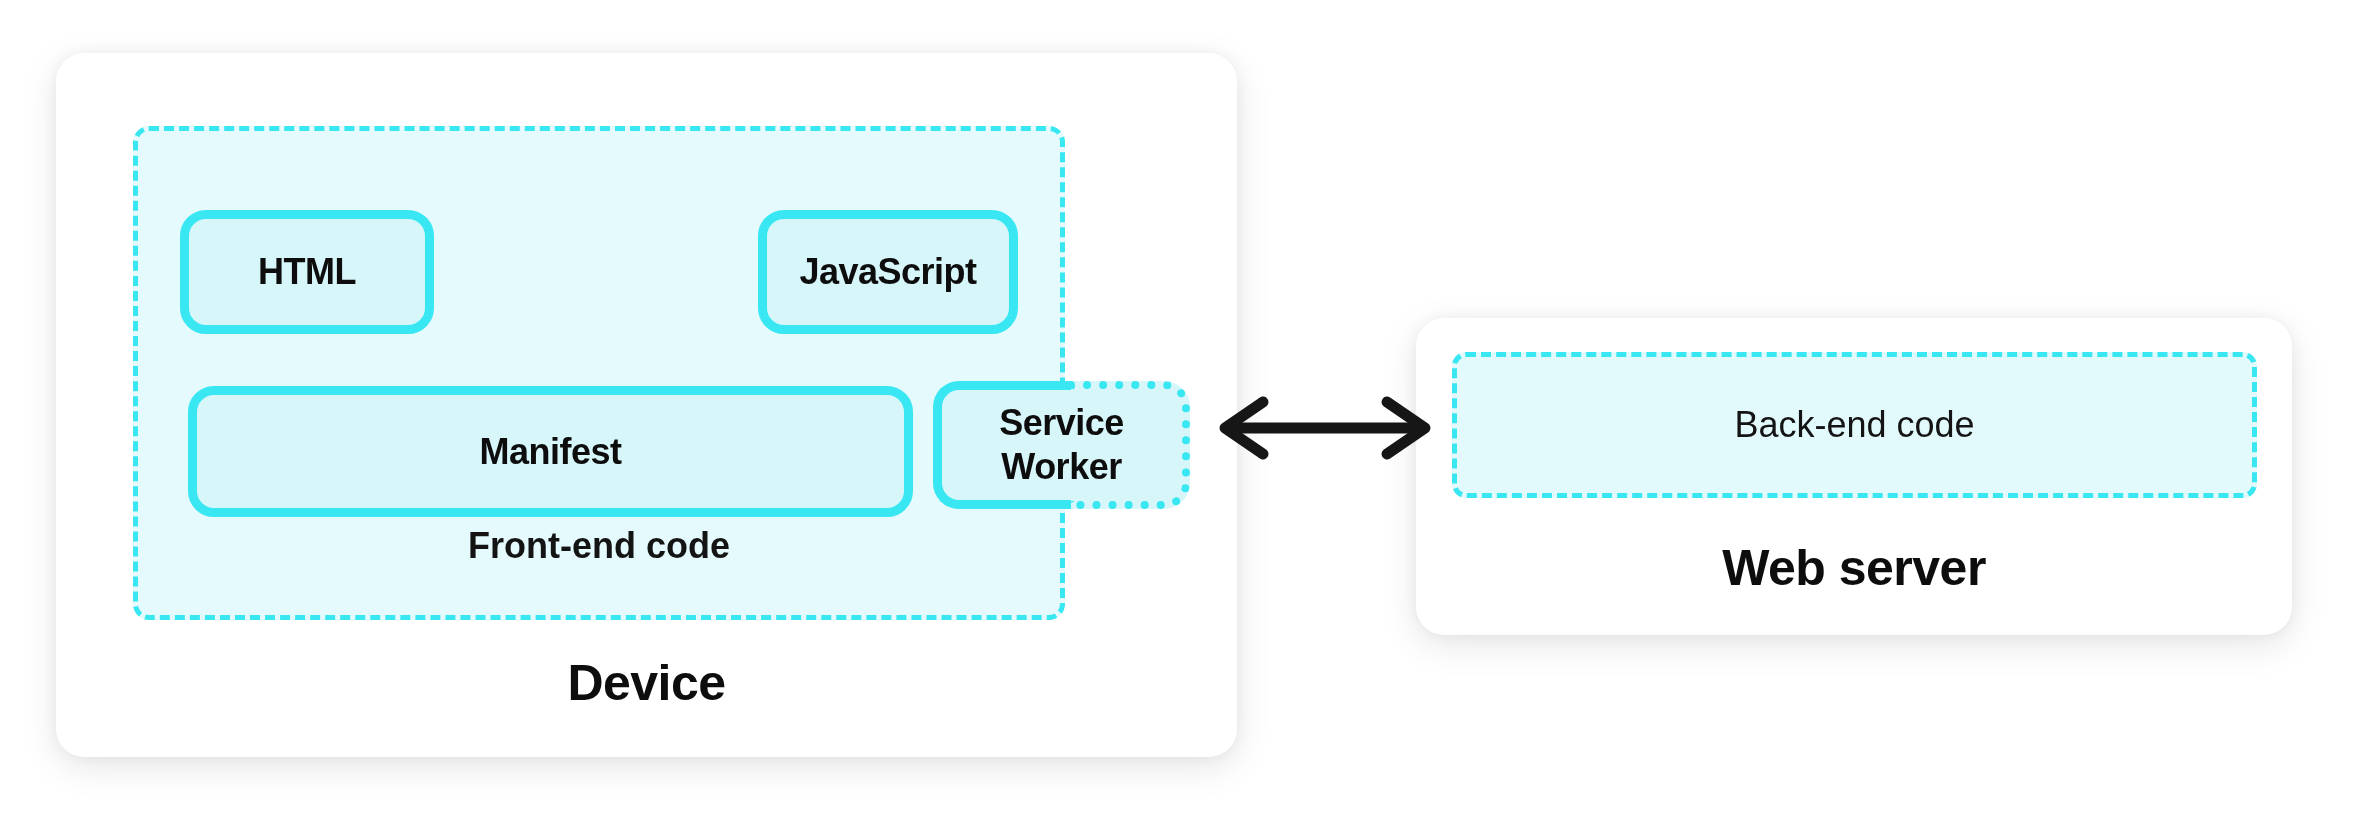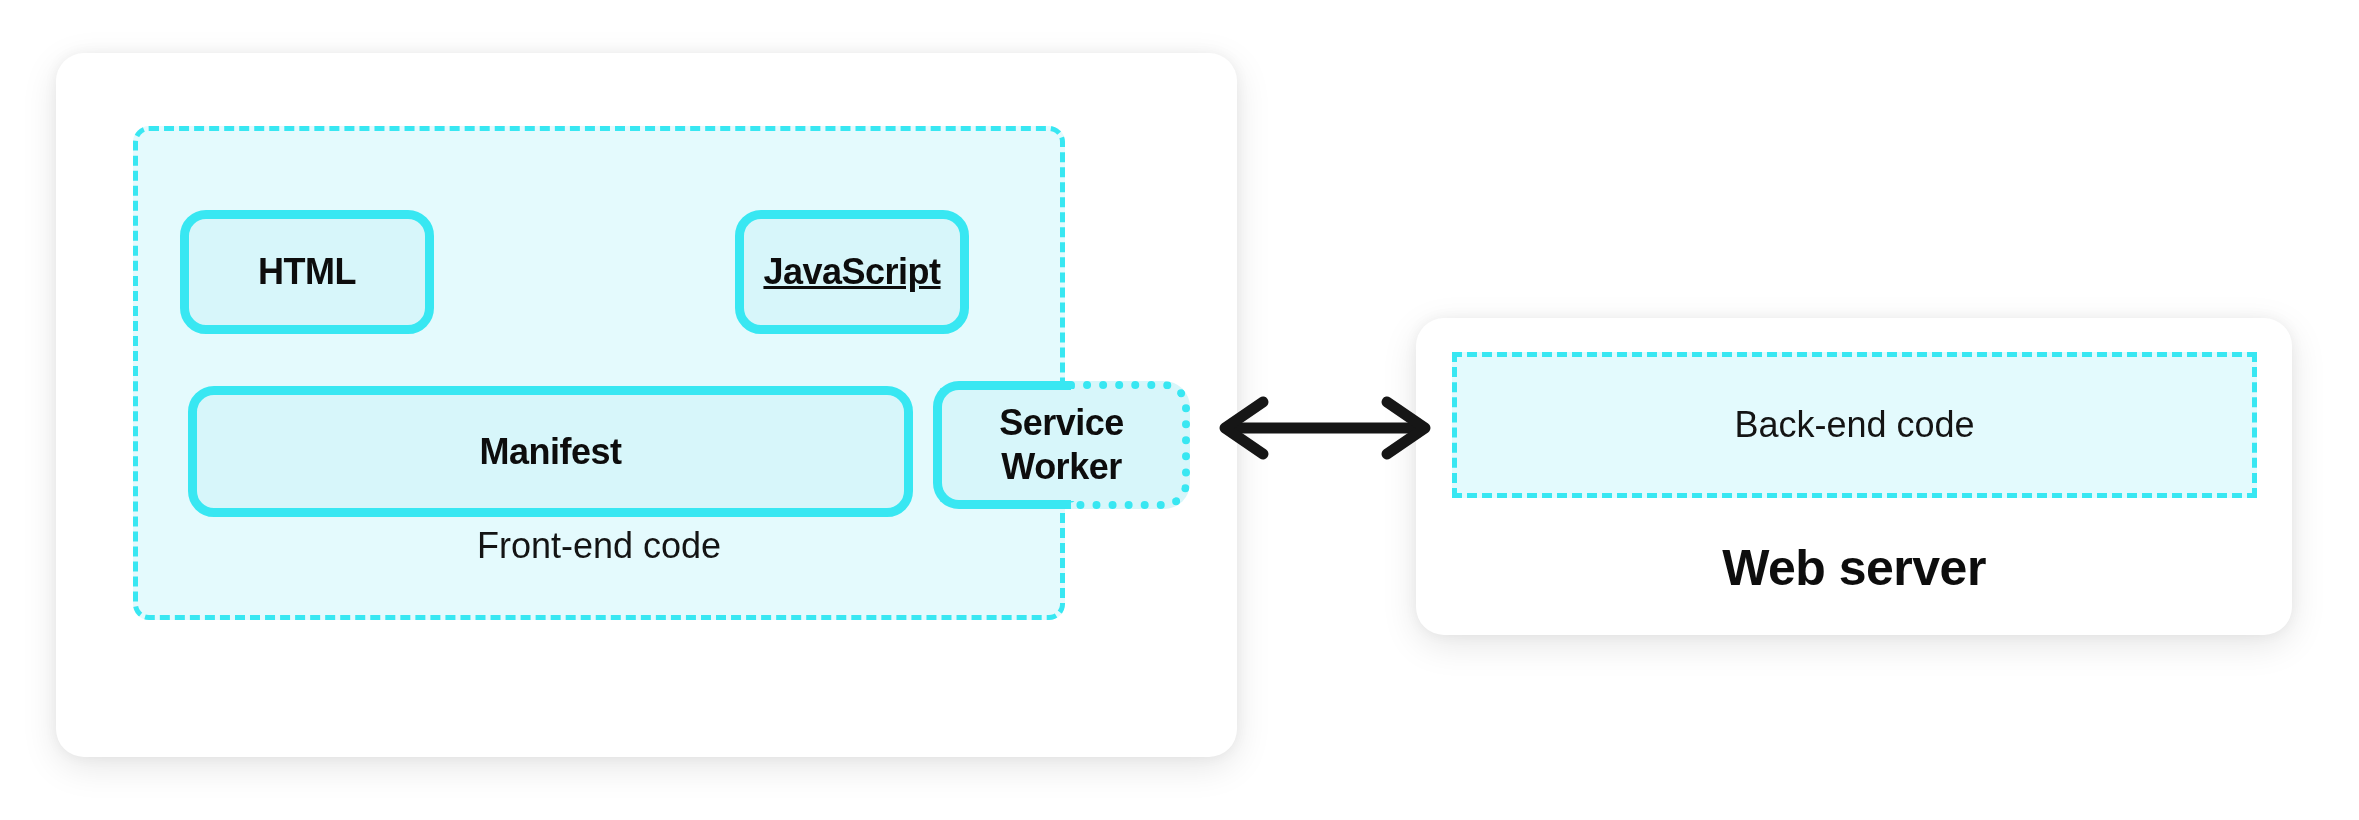--- a/index.html
+++ b/index.html
@@ -52,21 +52,21 @@
     font-size: 36px;
     font-weight: bold;
     letter-spacing: -0.5px;
     color: #0d0d0d;
     text-align: center;
     margin-top: 24px;
   }
   
   .box-html     { left: 42px;  top: 55px;  width: 254px; height: 124px; }
   .box-css      { left: 330px; top: 55px;  width: 265px; height: 124px; }
-  .box-js       { left: 597px; top: 55px;  width: 234px; height: 124px; text-decoration: underline; }
+  .box-js       { left: 620px; top: 55px;  width: 260px; height: 124px; }
   .box-manifest { left: 50px;  top: 231px; width: 725px; height: 131px; text-align: right; }
 
   
   .sw {
     position: absolute;
     left: 795px; top: 250px;        
     width: 257px; height: 128px;
     background: #d7f6fa;
     border-radius: 26px;
     display: flex;
@@ -93,32 +93,32 @@
     pointer-events: none;
   }
   .sw-text { position: relative; z-index: 1; padding: 0 14px; }
 
   .fe-label {
     position: absolute;
     left: 0; right: 0;
     bottom: 48px;
     text-align: center;
     font-size: 36px;
-    font-weight: normal;
+    font-weight: bold;
     color: #141414;
   }
 
   
   .backend {
     position: absolute;
     left: 36px; top: 34px;          
     width: 805px; height: 146px;
     background: #e3fafd;
     border: 5px dashed #38e7f2;
-    border-radius: 0;
+    border-radius: 14px;
     display: flex;
     align-items: center;
     justify-content: center;
     font-size: 36px;
     font-weight: normal;
     color: #141414;
   }
 
   
   .arrow {
@@ -146,20 +146,21 @@
 
       <div class="sw">
         <i class="sw-border-solid"></i>
         <i class="sw-border-dotted"></i>
         <span class="sw-text">Service Worker</span>
       </div>
 
       <div class="fe-label">Front-end code</div>
     </div>
 
+    <div class="card-label device-label">Device</div>
   </div>
 
   <svg class="arrow" viewBox="0 0 236 92" aria-hidden="true">
     <g stroke="#161616" stroke-width="11" fill="none" stroke-linecap="round" stroke-linejoin="round">
       <line x1="22" y1="46" x2="214" y2="46"></line>
       <polyline points="56,20 18,46 56,72"></polyline>
       <polyline points="180,20 218,46 180,72"></polyline>
     </g>
   </svg>
 

